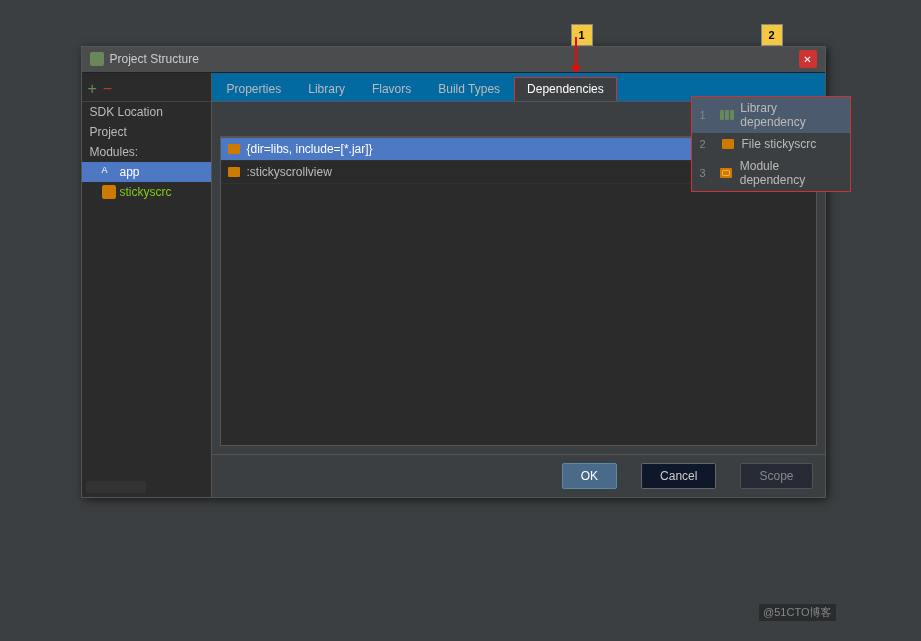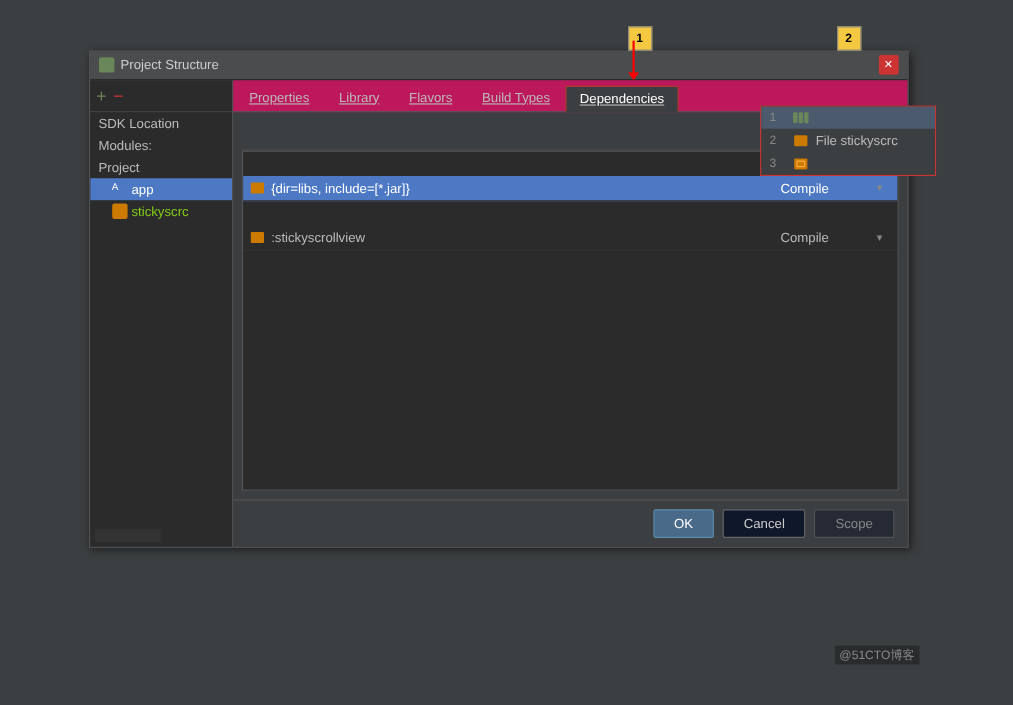--- a/index.html
+++ b/index.html
@@ -186,27 +186,26 @@
     
     .main-content {
       flex: 1;
       display: flex;
       flex-direction: column;
     }
 
     
     .tabs-bar {
       display: flex;
-      align-items: flex-end;
+      align-items: flex-start;
       border-bottom: 1px solid #555;
-      background: #be185d;
+      background: #0369a1;
       padding-top: 4px;
       padding-left: 2px;
       position: relative;
-      text-decoration: underline;
     }
     .tab {
       padding: 4px 12px;
       font-size: 12px;
       color: #bbbbbb;
       cursor: pointer;
       border: 1px solid transparent;
       margin-right: 1px;
       background: none;
     }
@@ -246,21 +245,20 @@
       background: #2b2b2b;
     }
 
     .dep-row {
       display: flex;
       align-items: center;
       padding: 4px 6px;
       border-bottom: 1px solid #333;
       cursor: pointer;
       font-size: 12px;
-      margin-top: 22px;
     }
     .dep-row.selected { background: #4c78c4; color: #fff; }
     .dep-row-icon {
       width: 14px;
       height: 14px;
       margin-right: 6px;
       flex-shrink: 0;
       display: flex;
       align-items: center;
       justify-content: center;
@@ -320,21 +318,21 @@
       align-items: center;
       justify-content: center;
     }
 
     
     .dialog-footer {
       border-top: 1px solid #555;
       padding: 8px 12px;
       display: flex;
       justify-content: flex-end;
-      gap: 8px;
+      gap: 24px;
       background: #3c3f41;
     }
     .btn {
       padding: 5px 18px;
       font-size: 12px;
       cursor: pointer;
       border: 1px solid #666;
       background: #0f172a;
       color: #cccccc;
       border-radius: 2px;
@@ -354,21 +352,21 @@
       flex: 1;
       overflow-y: auto;
     }
     .sidebar-scroll::-webkit-scrollbar { width: 6px; }
     .sidebar-scroll::-webkit-scrollbar-track { background: #2b2b2b; }
     .sidebar-scroll::-webkit-scrollbar-thumb { background: #555; }
 
     
     .watermark {
       position: absolute;
-      bottom: 22px;
+      bottom: 5px;
       right: 5px;
       font-size: 11px;
       color: #888;
       background: rgba(0,0,0,0.3);
       padding: 1px 4px;
     }
   </style>
 </head>
 <body>
 
@@ -391,24 +389,24 @@
       <div class="sidebar">
         <div class="sidebar-toolbar">
           <button class="sidebar-btn">+</button>
           <button class="sidebar-btn minus">−</button>
         </div>
         <div class="sidebar-scroll">
           <div class="sidebar-item">
             <span>SDK Location</span>
           </div>
           <div class="sidebar-item">
+            <span>Project</span>
+          </div>
+          <div class="sidebar-item">
             <span>Modules:</span>
-          </div>
-          <div class="sidebar-item">
-            <span>Project</span>
           </div>
           <div class="sidebar-sub selected">
             <div class="si-icon" style="background:#4c78c4;font-size:9px;color:#fff;">A</div>
             <span>app</span>
           </div>
           <div class="sidebar-sub module-item">
             <div class="si-icon" style="background:#cc7a00;"></div>
             <span>stickyscrc</span>
           </div>
         </div>
@@ -468,32 +466,34 @@
   <div class="dropdown-menu">
     <div class="dropdown-item selected">
       <span class="di-num">1</span>
       <div class="di-icon">
         <div style="display:flex;gap:1px;">
           <div style="width:4px;height:10px;background:#6a8759;border-radius:1px;"></div>
           <div style="width:4px;height:10px;background:#6a8759;border-radius:1px;"></div>
           <div style="width:4px;height:10px;background:#6a8759;border-radius:1px;"></div>
         </div>
       </div>
+      <span>Library dependency</span>
     </div>
     <div class="dropdown-item">
       <span class="di-num">2</span>
       <div class="di-icon">
         <div style="width:12px;height:10px;background:#cc7a00;border-radius:1px;"></div>
       </div>
       <span>File stickyscrc</span>
     </div>
     <div class="dropdown-item">
       <span class="di-num">3</span>
       <div class="di-icon">
         <div style="width:12px;height:10px;background:#cc7a00;border-radius:1px;display:flex;align-items:center;justify-content:center;">
           <div style="width:8px;height:6px;background:#cc7a00;border:1px solid #ffaa44;border-radius:1px;"></div>
         </div>
       </div>
+      <span>Module dependency</span>
     </div>
   </div>
 
   <div class="watermark">@51CTO博客</div>
 </div>
 
 </body></html>

